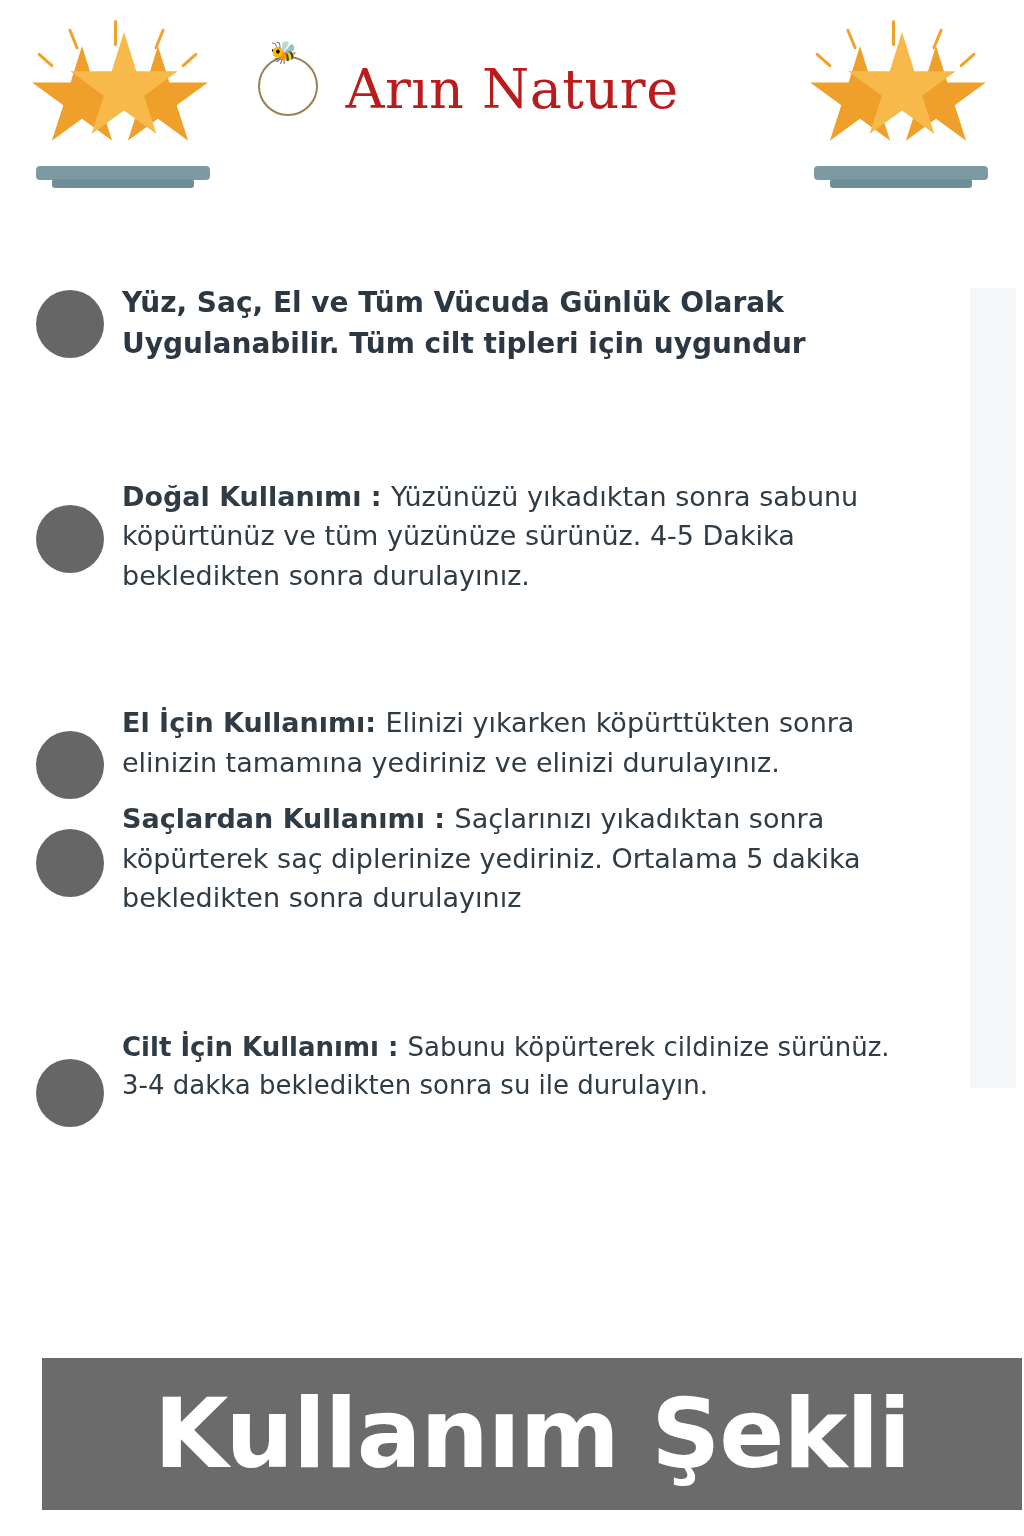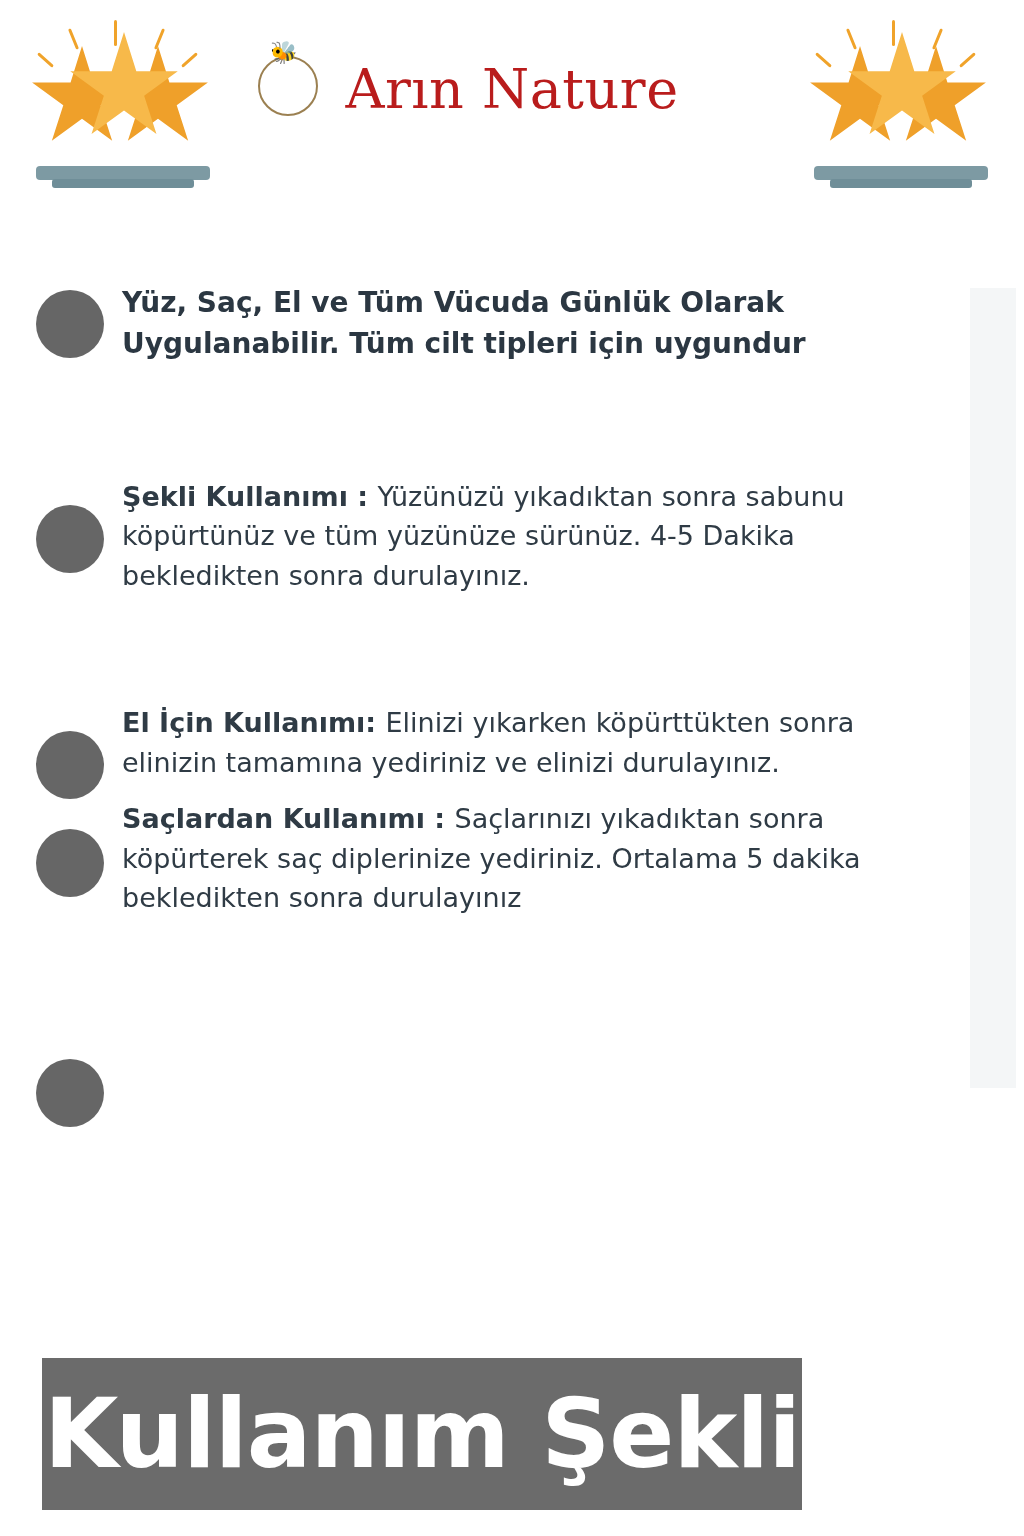--- a/index.html
+++ b/index.html
@@ -172,21 +172,21 @@
   .i3 .bullet { margin-top: 28px; }
   .i4 .bullet { margin-top: 30px; }
   .i5 .bullet { margin-top: 30px; }
   .i5 .item-text { font-size: 26px; }
 
   
   .footer {
     position: absolute;
     left: 42px;
     bottom: 26px;
-    width: 760px;
+    width: 980px;
     height: 152px;
     background: #6b6b6b;
     display: flex;
     align-items: center;
     justify-content: center;
   }
   .footer-title {
     color: #ffffff;
     font-size: 96px;
     font-weight: bold;
@@ -249,35 +249,36 @@
 
   <div class="list">
 
     <div class="item first i1">
       <div class="bullet"></div>
       <div class="item-text">Yüz, Saç, El ve Tüm Vücuda Günlük Olarak Uygulanabilir. Tüm cilt tipleri için uygundur</div>
     </div>
 
     <div class="item i2">
       <div class="bullet"></div>
-      <div class="item-text"><span class="lead">Şekli Kullanımı : </span><span>Yüzünüzü yıkadıktan sonra sabunu köpürtünüz ve tüm yüzünüze sürünüz. 4-5 Dakika bekledikten sonra durulayınız.</span></div>
+      <div class="item-text"><span class="lead">Doğal Kullanımı : </span><span>Yüzünüzü yıkadıktan sonra sabunu köpürtünüz ve tüm yüzünüze sürünüz. 4-5 Dakika bekledikten sonra durulayınız.</span></div>
     </div>
 
     <div class="item i3">
       <div class="bullet"></div>
       <div class="item-text"><span class="lead">El İçin Kullanımı: </span><span>Elinizi yıkarken köpürttükten sonra elinizin tamamına yediriniz ve elinizi durulayınız.</span></div>
     </div>
 
     <div class="item i4">
       <div class="bullet"></div>
       <div class="item-text"><span class="lead">Saçlardan Kullanımı : </span><span>Saçlarınızı yıkadıktan sonra köpürterek saç diplerinize yediriniz. Ortalama 5 dakika bekledikten sonra durulayınız</span></div>
     </div>
 
     <div class="item i5">
       <div class="bullet"></div>
+      <div class="item-text"><span class="lead">Cilt İçin Kullanımı : </span><span>Sabunu köpürterek cildinize  sürünüz. 3-4 dakka bekledikten sonra su ile durulayın.</span></div>
     </div>
 
   </div>
 
   <div class="footer">
     <div class="footer-title">Kullanım Şekli</div>
   </div>
 
 </div>
 

